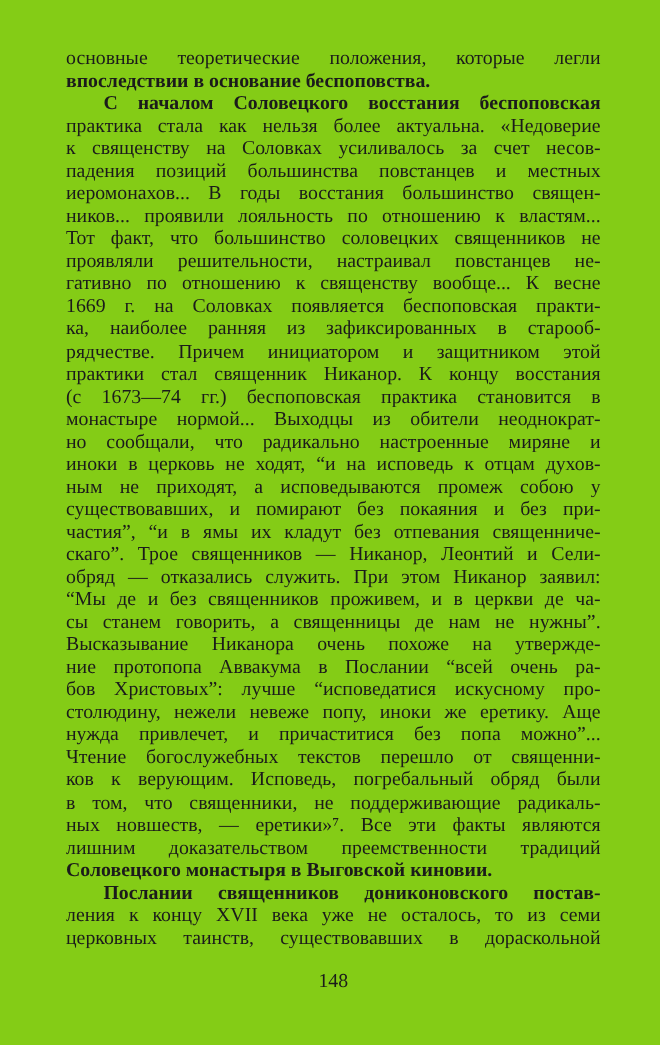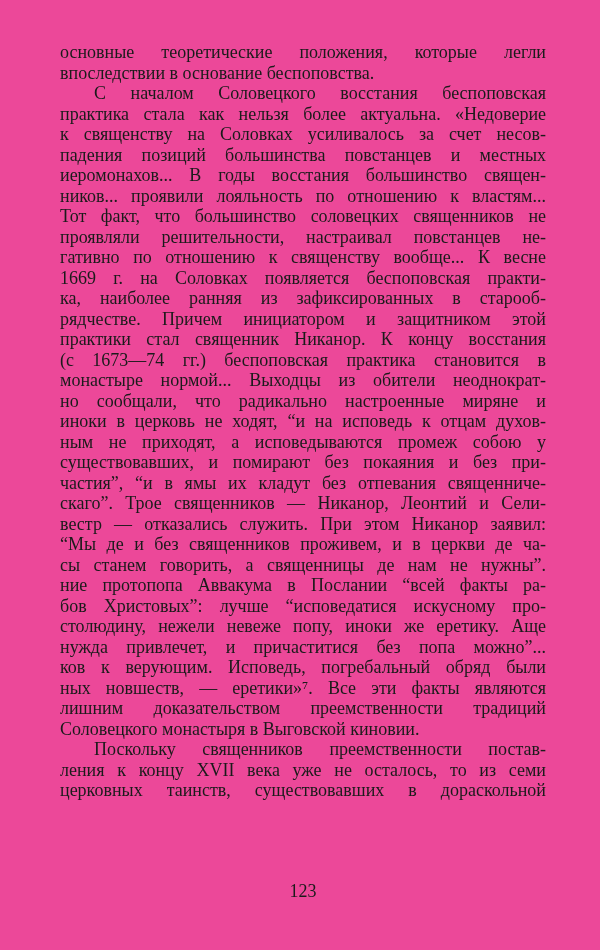--- a/index.html
+++ b/index.html
@@ -31,39 +31,41 @@
     line-height: 20.5px;
     height: 20.5px;
     text-align: justify;
     text-align-last: justify;
     -moz-text-align-last: justify;
     overflow: hidden;
     white-space: normal;
   }
   .line.para-end {
     text-align-last: left;
+    font-weight: bold;
     -moz-text-align-last: left;
   }
   .line.indent {
     text-indent: 34px;
+    font-weight: bold;
   }
   .page-number {
     position: absolute;
     top: 880px;
     left: 60px;
     width: 486px;
     text-align: center;
     font-size: 18px;
     line-height: 22px;
   }
 </style>
 </head>
 <body style="background: rgb(253, 253, 252);">
 
-<div class="page" style="background: #ec4899; color: rgb(27, 27, 27);">
+<div class="page" style="background: #84cc16; color: rgb(27, 27, 27);">
   <div class="text-block">
       <div class="line">основные теоретические положения, которые легли</div>
       <div class="line para-end">впоследствии в основание беспоповства.</div>
       <div class="line indent">С началом Соловецкого восстания беспоповская</div>
       <div class="line">практика стала как нельзя более актуальна. «Недоверие</div>
       <div class="line">к священству на Соловках усиливалось за счет несов-</div>
       <div class="line">падения позиций большинства повстанцев и местных</div>
       <div class="line">иеромонахов... В годы восстания большинство священ-</div>
       <div class="line">ников... проявили лояльность по отношению к властям...</div>
       <div class="line">Тот факт, что большинство соловецких священников не</div>
@@ -74,29 +76,32 @@
       <div class="line">рядчестве. Причем инициатором и защитником этой</div>
       <div class="line">практики стал священник Никанор. К концу восстания</div>
       <div class="line">(с 1673—74 гг.) беспоповская практика становится в</div>
       <div class="line">монастыре нормой... Выходцы из обители неоднократ-</div>
       <div class="line">но сообщали, что радикально настроенные миряне и</div>
       <div class="line">иноки в церковь не ходят, “и на исповедь к отцам духов-</div>
       <div class="line">ным не приходят, а исповедываются промеж собою у</div>
       <div class="line">существовавших, и помирают без покаяния и без при-</div>
       <div class="line">частия”, “и в ямы их кладут без отпевания священниче-</div>
       <div class="line">скаго”. Трое священников — Никанор, Леонтий и Сели-</div>
-      <div class="line">вестр — отказались служить. При этом Никанор заявил:</div>
+      <div class="line">обряд — отказались служить. При этом Никанор заявил:</div>
       <div class="line">“Мы де и без священников проживем, и в церкви де ча-</div>
       <div class="line">сы станем говорить, а священницы де нам не нужны”.</div>
-      <div class="line">ние протопопа Аввакума в Послании “всей факты ра-</div>
+      <div class="line">Высказывание Никанора очень похоже на утвержде-</div>
+      <div class="line">ние протопопа Аввакума в Послании “всей очень ра-</div>
       <div class="line">бов Христовых”: лучше “исповедатися искусному про-</div>
       <div class="line">столюдину, нежели невеже попу, иноки же еретику. Аще</div>
       <div class="line">нужда привлечет, и причаститися без попа можно”...</div>
+      <div class="line">Чтение богослужебных текстов перешло от священни-</div>
       <div class="line">ков к верующим. Исповедь, погребальный обряд были</div>
+      <div class="line">в том, что священники, не поддерживающие радикаль-</div>
       <div class="line">ных новшеств, — еретики»⁷. Все эти факты являются</div>
       <div class="line">лишним доказательством преемственности традиций</div>
       <div class="line para-end">Соловецкого монастыря в Выговской киновии.</div>
-      <div class="line indent">Поскольку священников преемственности постав-</div>
+      <div class="line indent">Послании священников дониконовского постав-</div>
       <div class="line">ления к концу XVII века уже не осталось, то из семи</div>
       <div class="line">церковных таинств, существовавших в дораскольной</div>
     </div>
-  <div class="page-number">123</div>
+  <div class="page-number">148</div>
 </div>
 
 </body></html>

